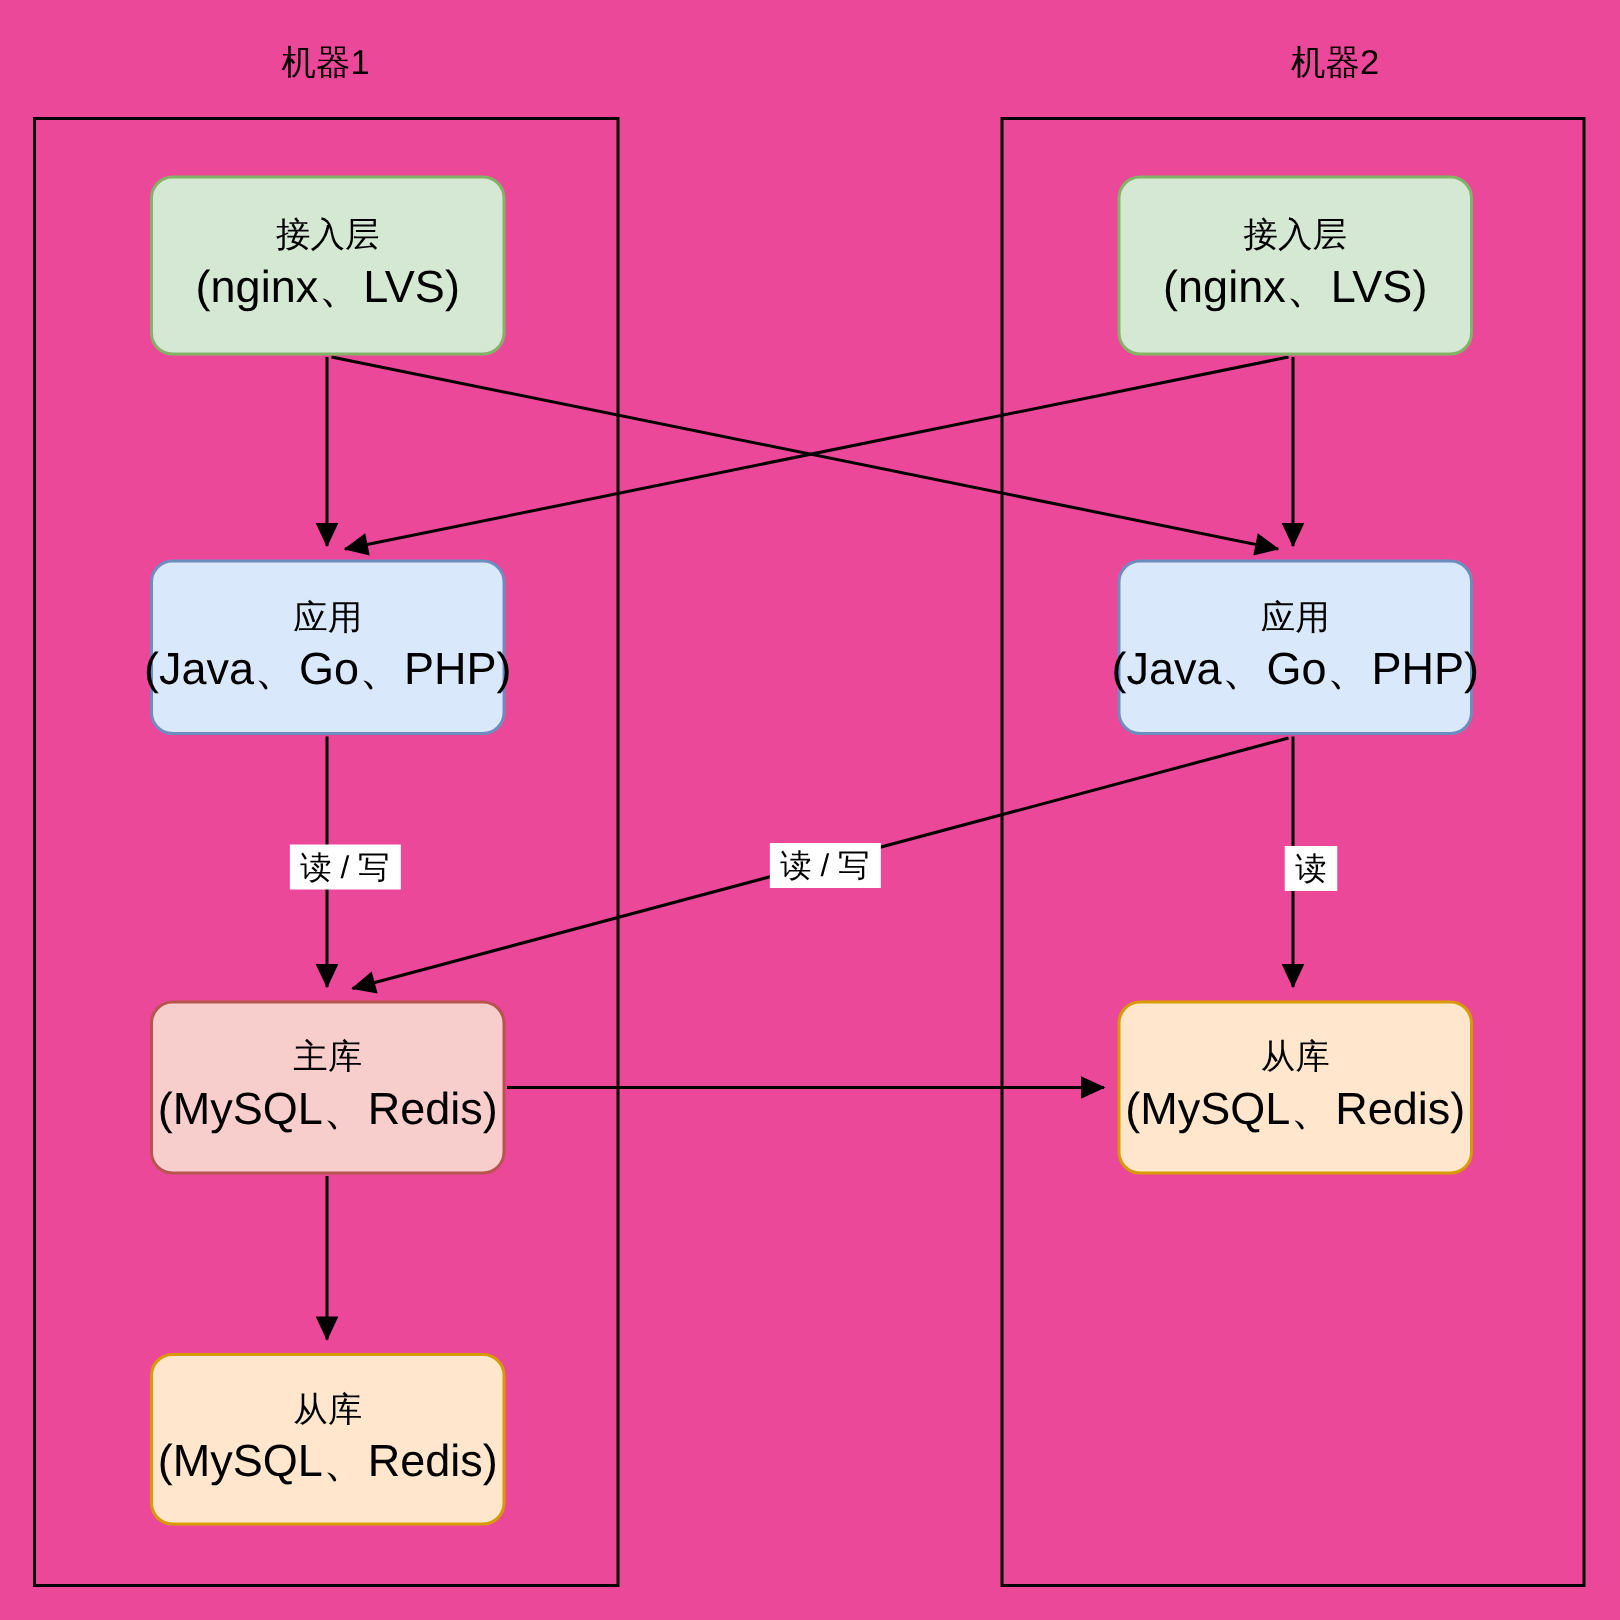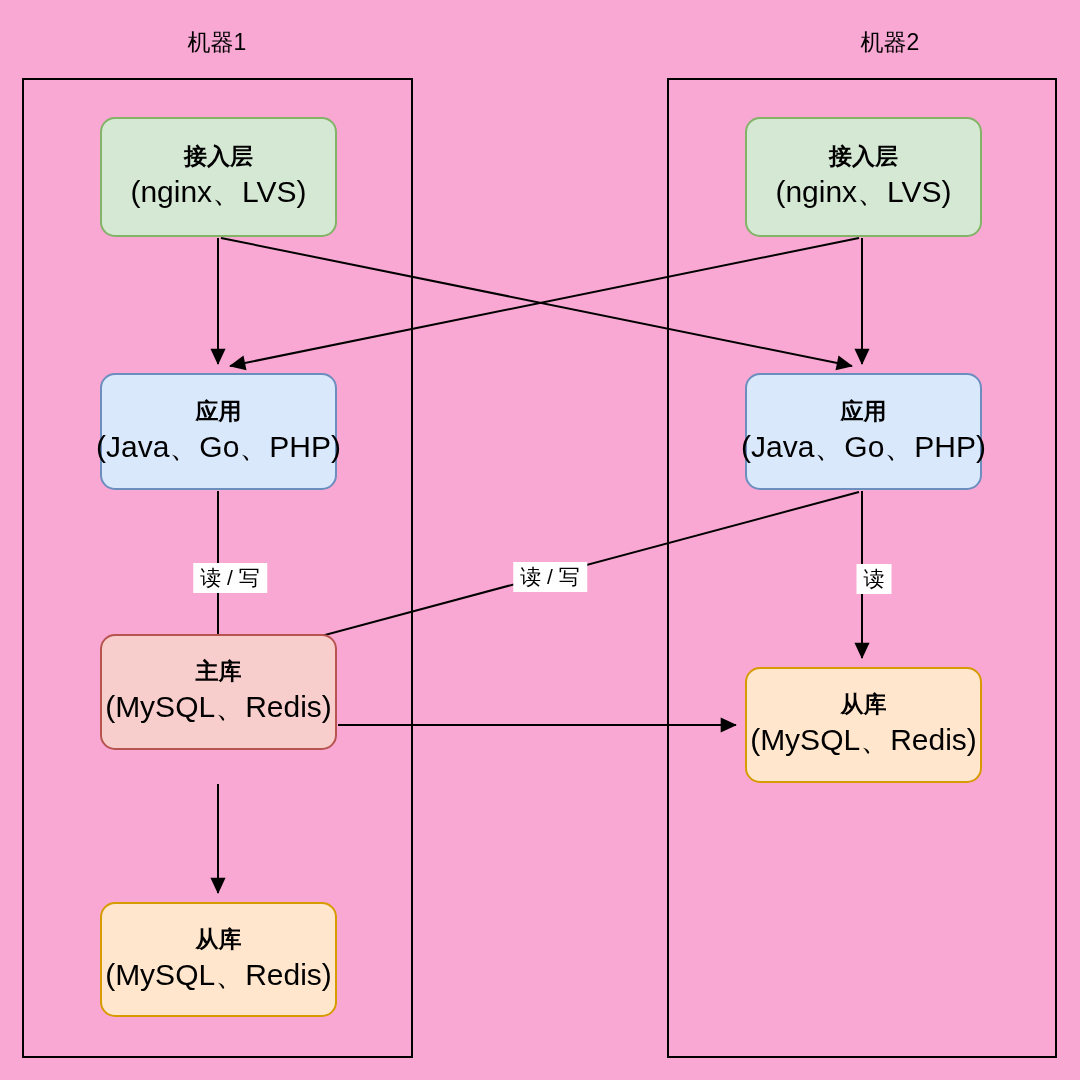--- a/index.html
+++ b/index.html
@@ -1,20 +1,20 @@
 <!DOCTYPE html>
 <html><head>
 <meta charset="utf-8">
 <style>
   html, body { margin: 0; padding: 0; background: #ffffff; }
   #canvas {
     position: relative;
     width: 1080px;
     height: 1080px;
-    background: #f9a8d4;
+    background: #ec4899;
     font-family: "Liberation Sans", sans-serif;
     color: #000000;
     overflow: hidden;
   }
   .machine-frame {
     position: absolute;
     border: 2px solid #000000;
     background: transparent;
     box-sizing: border-box;
   }
@@ -31,26 +31,26 @@
     border: 2px solid #999999;
     border-radius: 15px;
     display: flex;
     flex-direction: column;
     align-items: center;
     justify-content: center;
     text-align: center;
     line-height: 1.35;
     font-size: 23px;
   }
-  .node .node-title { white-space: nowrap; font-weight: bold; }
+  .node .node-title { white-space: nowrap; }
   .node .node-subtitle { white-space: nowrap; font-size: 30px; }
   
   .pos-m1-access { left: 100px; top: 117px; width: 237px; height: 120px; }
   .pos-m1-app    { left: 100px; top: 373px; width: 237px; height: 117px; }
-  .pos-m1-master { left: 100px; top: 634px; width: 237px; height: 116px; }
+  .pos-m1-master { left: 100px; top: 667px; width: 237px; height: 116px; }
   .pos-m1-slave  { left: 100px; top: 902px; width: 237px; height: 115px; }
   .pos-m2-access { left: 745px; top: 117px; width: 237px; height: 120px; }
   .pos-m2-app    { left: 745px; top: 373px; width: 237px; height: 117px; }
   .pos-m2-slave  { left: 745px; top: 667px; width: 237px; height: 116px; }
   #edge-layer {
     position: absolute;
     left: 0; top: 0;
     width: 1080px; height: 1080px;
     pointer-events: none;
   }

